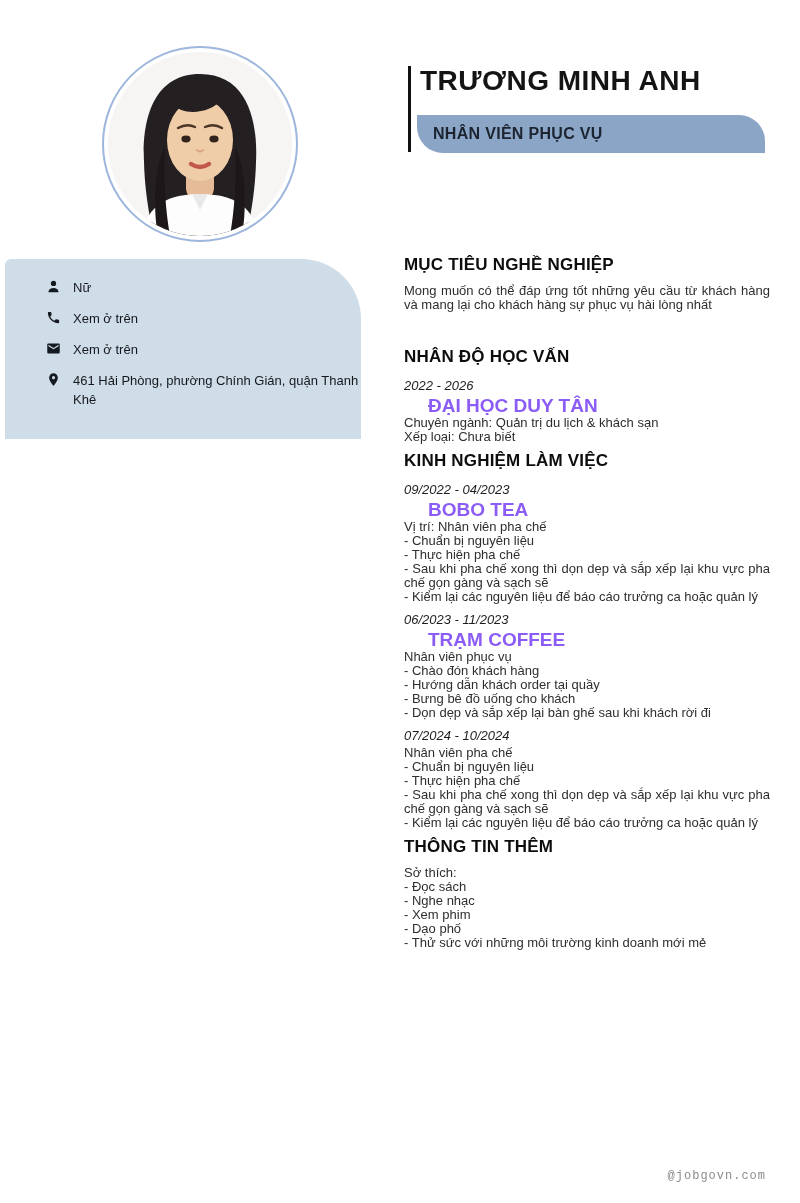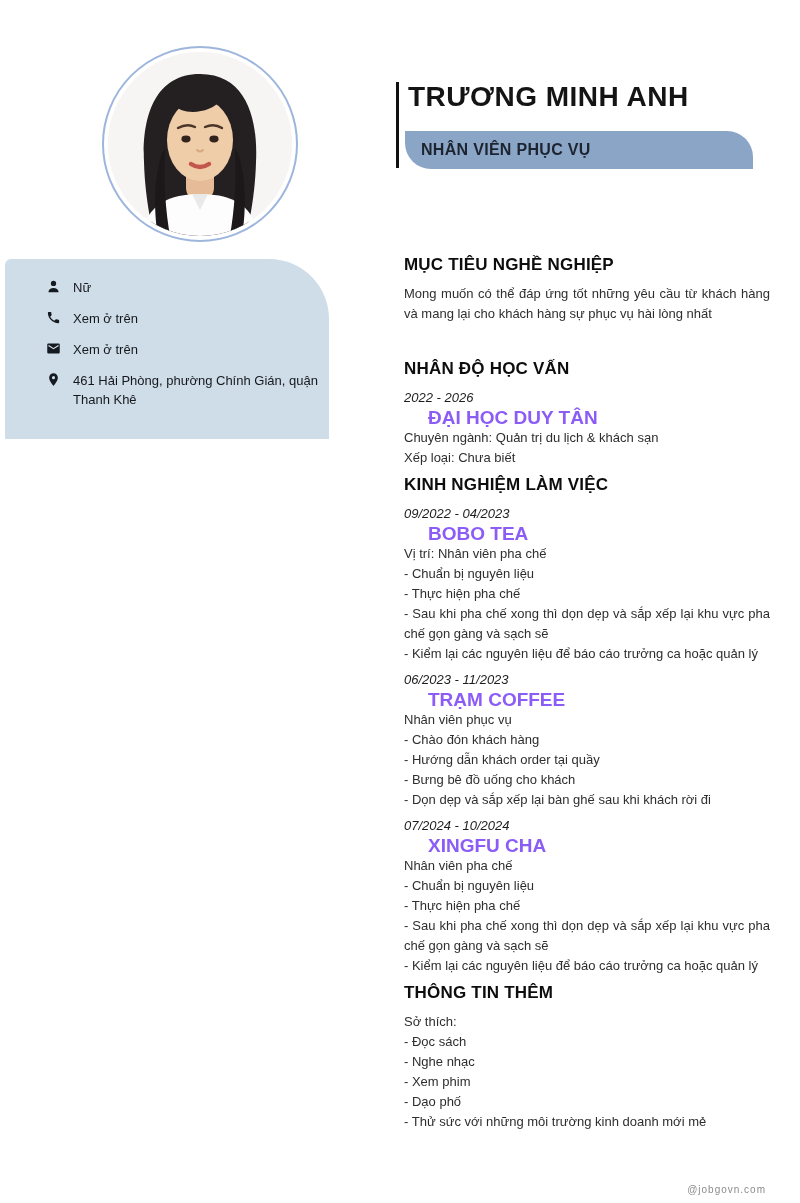--- a/index.html
+++ b/index.html
@@ -22,21 +22,21 @@
     padding: 4px;
   }
   .photo-clip {
     width: 184px; height: 184px;
     border-radius: 50%;
     overflow: hidden;
     background: #f7f7f7;
   }
 
   
-  .header-block { position: absolute; left: 396px; top: 64px; width: 360px; margin-top: 16px; }
+  .header-block { position: absolute; left: 408px; top: 64px; width: 360px; }
   .header-rule {
     position: absolute; left: 0; top: 2px;
     width: 3px; height: 86px; background: #111111;
   }
   .name {
     margin-left: 12px;
     font-size: 28px; font-weight: bold; color: #141414;
     letter-spacing: 0.5px; line-height: 34px;
     white-space: nowrap;
   }
@@ -49,21 +49,21 @@
     padding-left: 16px;
   }
   .title-banner span {
     font-size: 16px; font-weight: bold; color: #1c2430;
     letter-spacing: 0.3px;
   }
 
   
   .sidebar-box {
     position: absolute; left: 5px; top: 259px;
-    width: 324px; height: 180px;
+    width: 356px; height: 180px;
     background: #cfdde9;
     border-radius: 6px 60px 0 0;
     padding: 19px 0 0 40px;
   }
   .info-row { display: flex; align-items: flex-start; margin-bottom: 12px; }
   .info-row .icon {
     width: 16px; height: 16px; flex: 0 0 16px;
     margin-top: 0px; margin-right: 12px;
     display: inline-flex; align-items: center; justify-content: center;
   }
@@ -77,38 +77,38 @@
   .content {
     position: absolute; left: 404px; top: 252px; width: 366px;
   }
   .section-heading {
     font-size: 17px; font-weight: bold; color: #0d0d0d;
     line-height: 26px; letter-spacing: 0.2px;
   }
   .mt-sec { margin-top: 32px; }
   .mt-sec-sm { margin-top: 4px; }
   .body-line {
-    font-size: 13px; line-height: 20px; color: #2e2e2e;
+    font-size: 13px; line-height: 14px; color: #2e2e2e;
     text-align: justify;
   }
   .first-gap { margin-top: 6px; }
   .date-line {
     font-size: 13px; font-style: italic; color: #1d1d1d;
     line-height: 20px; margin-top: 6px;
   }
   .date-line.job-gap { }
   .org-line {
     font-size: 19px; font-weight: bold; color: #8b5cf6; line-height: 20px; margin-left: 24px;
   }
 
   
   .watermark {
-    position: absolute; right: 34px; bottom: 8px;
-    font-family: Liberation Sans, sans-serif;
-    font-size: 10px; letter-spacing: 1px; color: #8c8c8c;
+    position: absolute; right: 34px; bottom: 20px;
+    font-family: Liberation Mono, monospace;
+    font-size: 12px; letter-spacing: 1px; color: #8c8c8c;
   }
 </style>
 </head>
 <body>
 
 <div class="photo-ring">
   <div class="photo-clip">
     <svg viewBox="0 0 184 184" width="184" height="184">
       <rect x="0" y="0" width="184" height="184" fill="#f6f5f3"></rect>
 
@@ -208,21 +208,20 @@
 
   <p class="date-line job-gap">06/2023 - 11/2023</p>
   <p class="org-line">TRẠM COFFEE</p>
   <p class="body-line">Nhân viên phục vụ</p>
   <p class="body-line">- Chào đón khách hàng</p>
   <p class="body-line">- Hướng dẫn khách order tại quầy</p>
   <p class="body-line">- Bưng bê đồ uống cho khách</p>
   <p class="body-line">- Dọn dẹp và sắp xếp lại bàn ghế sau khi khách rời đi</p>
 
   <p class="date-line job-gap">07/2024 - 10/2024</p>
-  <p class="org-line">XINGFU CHA</p>
   <p class="body-line">Nhân viên pha chế</p>
   <p class="body-line">- Chuẩn bị nguyên liệu</p>
   <p class="body-line">- Thực hiện pha chế</p>
   <p class="body-line">- Sau khi pha chế xong thì dọn dẹp và sắp xếp lại khu vực pha chế gọn gàng và sạch sẽ</p>
   <p class="body-line">- Kiểm lại các nguyên liệu để báo cáo trưởng ca hoặc quản lý</p>
 
   <div class="section-heading mt-sec-sm">THÔNG TIN THÊM</div>
   <p class="body-line first-gap">Sở thích:</p>
   <p class="body-line">- Đọc sách</p>
   <p class="body-line">- Nghe nhạc</p>

